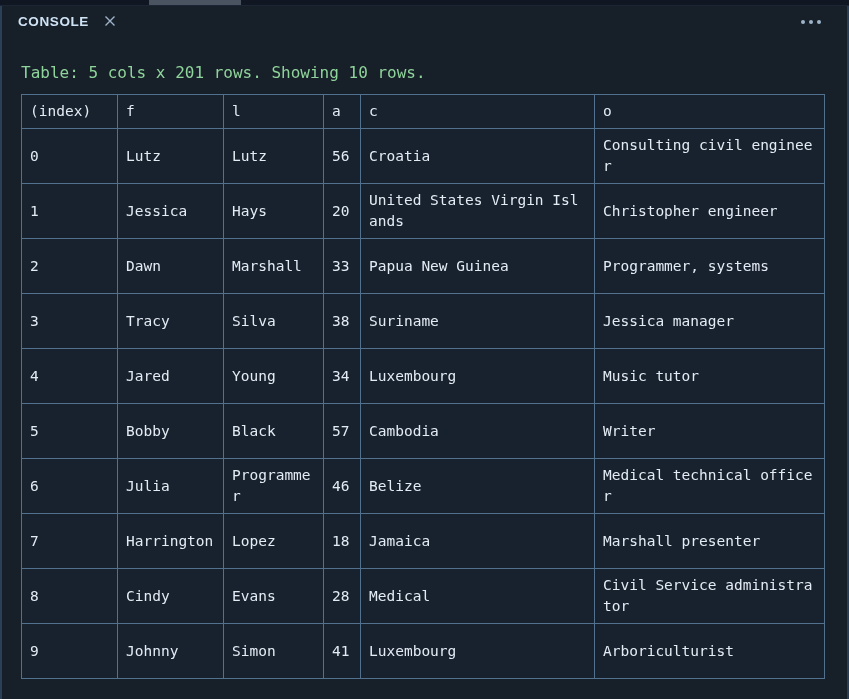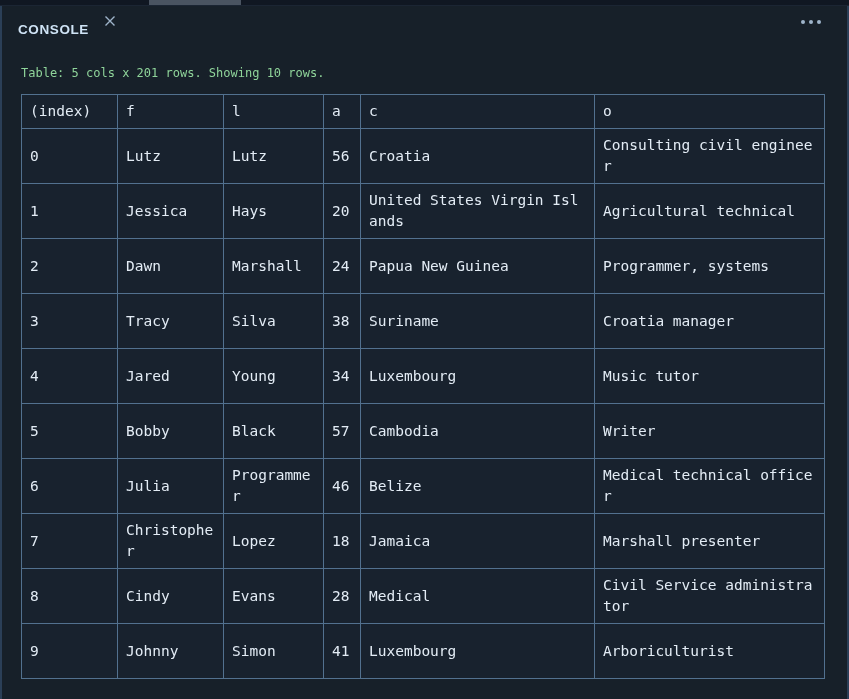--- a/index.html
+++ b/index.html
@@ -47,21 +47,21 @@
   }
 
   
   .panel-header {
     position: relative;
     height: 34px;
   }
   .console-title {
     position: absolute;
     left: 16px;
-    top: 16px;
+    top: 8px;
     font-family: "Liberation Sans", sans-serif;
     font-weight: bold;
     font-size: 13.5px;
     letter-spacing: 0.6px;
     color: #cfe3f5;
   }
   .close-icon {
     position: absolute;
     left: 100px;
     top: 7px;
@@ -83,21 +83,21 @@
     width: 4px; height: 4px;
     border-radius: 50%;
     background: #9fb4ca;
   }
 
   
   .status-line {
     position: absolute;
     left: 19px;
     top: 57px;
-    font-size: 12px;
+    font-size: 16px;
     line-height: 20px;
     color: #8fd49a;
     white-space: pre;
   }
 
   
   .table-wrap {
     position: absolute;
     left: 19px;
     top: 88px;
@@ -201,37 +201,37 @@
           <td class="cell-a">56</td>
           <td>Croatia</td>
           <td>Consulting civil engineer</td>
         </tr>
         <tr>
           <td>1</td>
           <td>Jessica</td>
           <td>Hays</td>
           <td class="cell-a">20</td>
           <td>United States Virgin Islands</td>
-          <td>Agricultural technical</td>
+          <td>Christopher engineer</td>
         </tr>
         <tr>
           <td>2</td>
           <td>Dawn</td>
           <td>Marshall</td>
-          <td class="cell-a">24</td>
+          <td class="cell-a">33</td>
           <td>Papua New Guinea</td>
           <td>Programmer, systems</td>
         </tr>
         <tr>
           <td>3</td>
           <td>Tracy</td>
           <td>Silva</td>
           <td class="cell-a">38</td>
           <td>Suriname</td>
-          <td>Croatia manager</td>
+          <td>Jessica manager</td>
         </tr>
         <tr>
           <td>4</td>
           <td>Jared</td>
           <td>Young</td>
           <td class="cell-a">34</td>
           <td>Luxembourg</td>
           <td>Music tutor</td>
         </tr>
         <tr>
@@ -245,21 +245,21 @@
         <tr>
           <td>6</td>
           <td>Julia</td>
           <td>Programmer</td>
           <td class="cell-a">46</td>
           <td>Belize</td>
           <td>Medical technical officer</td>
         </tr>
         <tr>
           <td>7</td>
-          <td>Christopher</td>
+          <td>Harrington</td>
           <td>Lopez</td>
           <td class="cell-a">18</td>
           <td>Jamaica</td>
           <td>Marshall presenter</td>
         </tr>
         <tr>
           <td>8</td>
           <td>Cindy</td>
           <td>Evans</td>
           <td class="cell-a">28</td>

